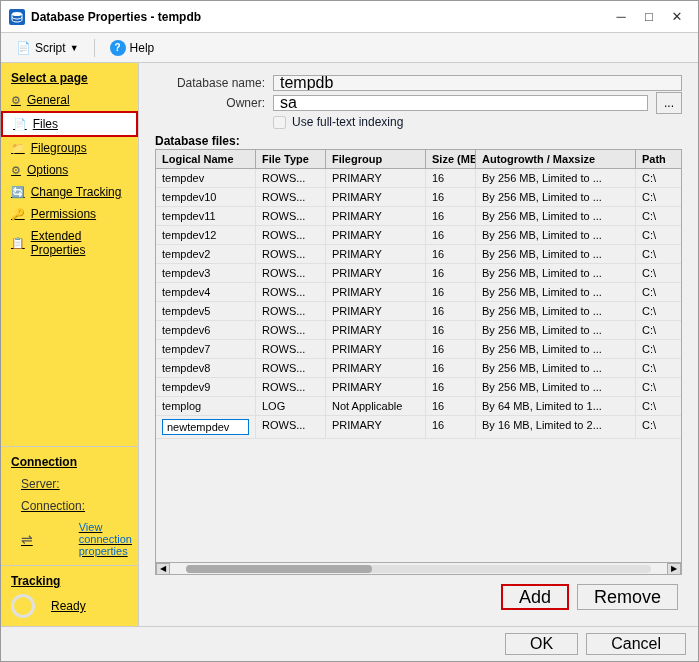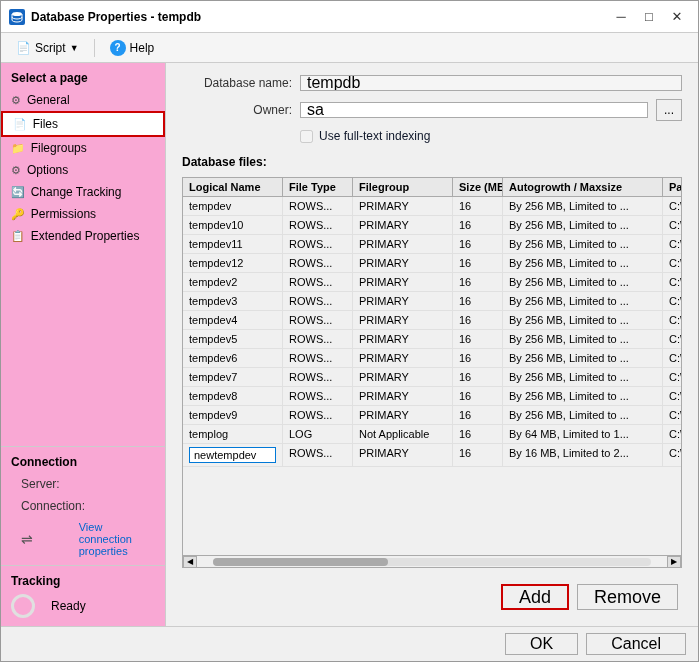--- a/index.html
+++ b/index.html
@@ -10,30 +10,30 @@
     .title-bar-icon { width: 16px; height: 16px; background: #1565c0; border-radius: 2px; display: flex; align-items: center; justify-content: center; color: white; font-size: 9px; }
     .title-bar-controls { display: flex; gap: 2px; }
     .title-btn { width: 26px; height: 20px; border: none; background: transparent; cursor: pointer; font-size: 13px; color: #333; display: flex; align-items: center; justify-content: center; }
 
     .toolbar { background: #f5f5f5; border-bottom: 1px solid #ccc; padding: 4px 8px; display: flex; align-items: center; gap: 6px; height: 30px; }
     .toolbar-btn { display: flex; align-items: center; gap: 4px; padding: 2px 6px; border: 1px solid transparent; cursor: pointer; background: transparent; font-size: 12px; }
     .toolbar-separator { width: 1px; height: 18px; background: #ccc; margin: 0 2px; }
 
     .main-content { display: flex; flex: 1; overflow: hidden; }
 
-    .sidebar { width: 165px; background: #f9a8d4; border-right: 1px solid #ccc; display: flex; flex-direction: column; }
+    .sidebar { width: 138px; background: #fde047; border-right: 1px solid #ccc; display: flex; flex-direction: column; text-decoration: underline; }
     .sidebar-header { padding: 8px 10px 4px; font-weight: 700; font-size: 12px; color: #000; }
     .sidebar-item { display: flex; align-items: center; gap: 6px; padding: 4px 10px; cursor: pointer; color: #000; }
     .sidebar-item.highlighted { border: 2px solid #cc0000; background: #fff; }
     .sidebar-icon { font-size: 11px; color: #555; }
     .sidebar-info { padding: 4px 10px; font-size: 11px; color: #333; }
     .sidebar-link { display: flex; align-items: center; gap: 4px; padding: 4px 10px; color: #0066cc; cursor: pointer; font-size: 11px; }
     .progress-spinner { width: 24px; height: 24px; border-radius: 50%; border: 3px solid #e0e0e0; display: inline-block; vertical-align: middle; margin-right: 8px; }
 
-    .content-area { flex: 1; padding: 12px 16px; display: flex; flex-direction: column; gap: 8px; overflow: hidden; }
+    .content-area { flex: 1; padding: 12px 16px; display: flex; flex-direction: column; gap: 1px; overflow: hidden; }
 
     .field-row { display: flex; align-items: center; gap: 8px; }
     .field-label { width: 110px; text-align: right; color: #333; }
     .field-input { flex: 1; height: 16px; border: 1px solid #aaa; padding: 2px 6px; background: white; font-size: 16px; }
     .field-input.readonly { background: #f5f5f5; }
     .field-btn { width: 26px; height: 22px; border: 1px solid #aaa; background: #f0f0f0; cursor: pointer; font-size: 12px; display: flex; align-items: center; justify-content: center; }
     .checkbox-row { display: flex; align-items: center; gap: 6px; margin-left: 118px; color: #888; }
     .checkbox-row input { margin: 0; }
 
     .db-files-label { font-weight: 600; margin-top: 4px; }

